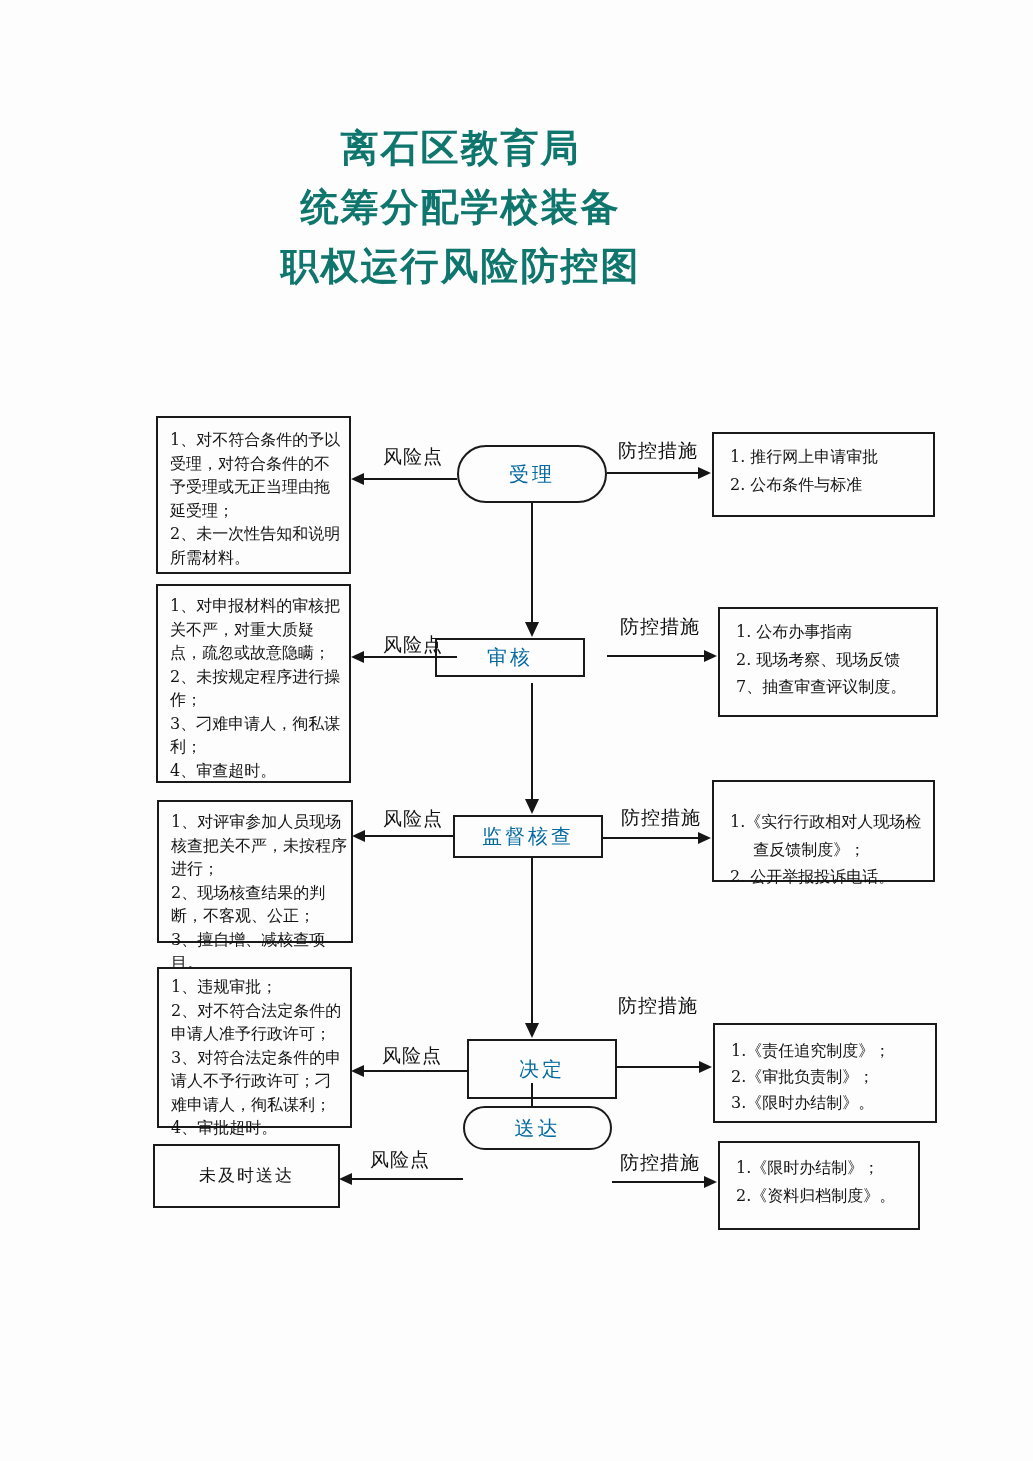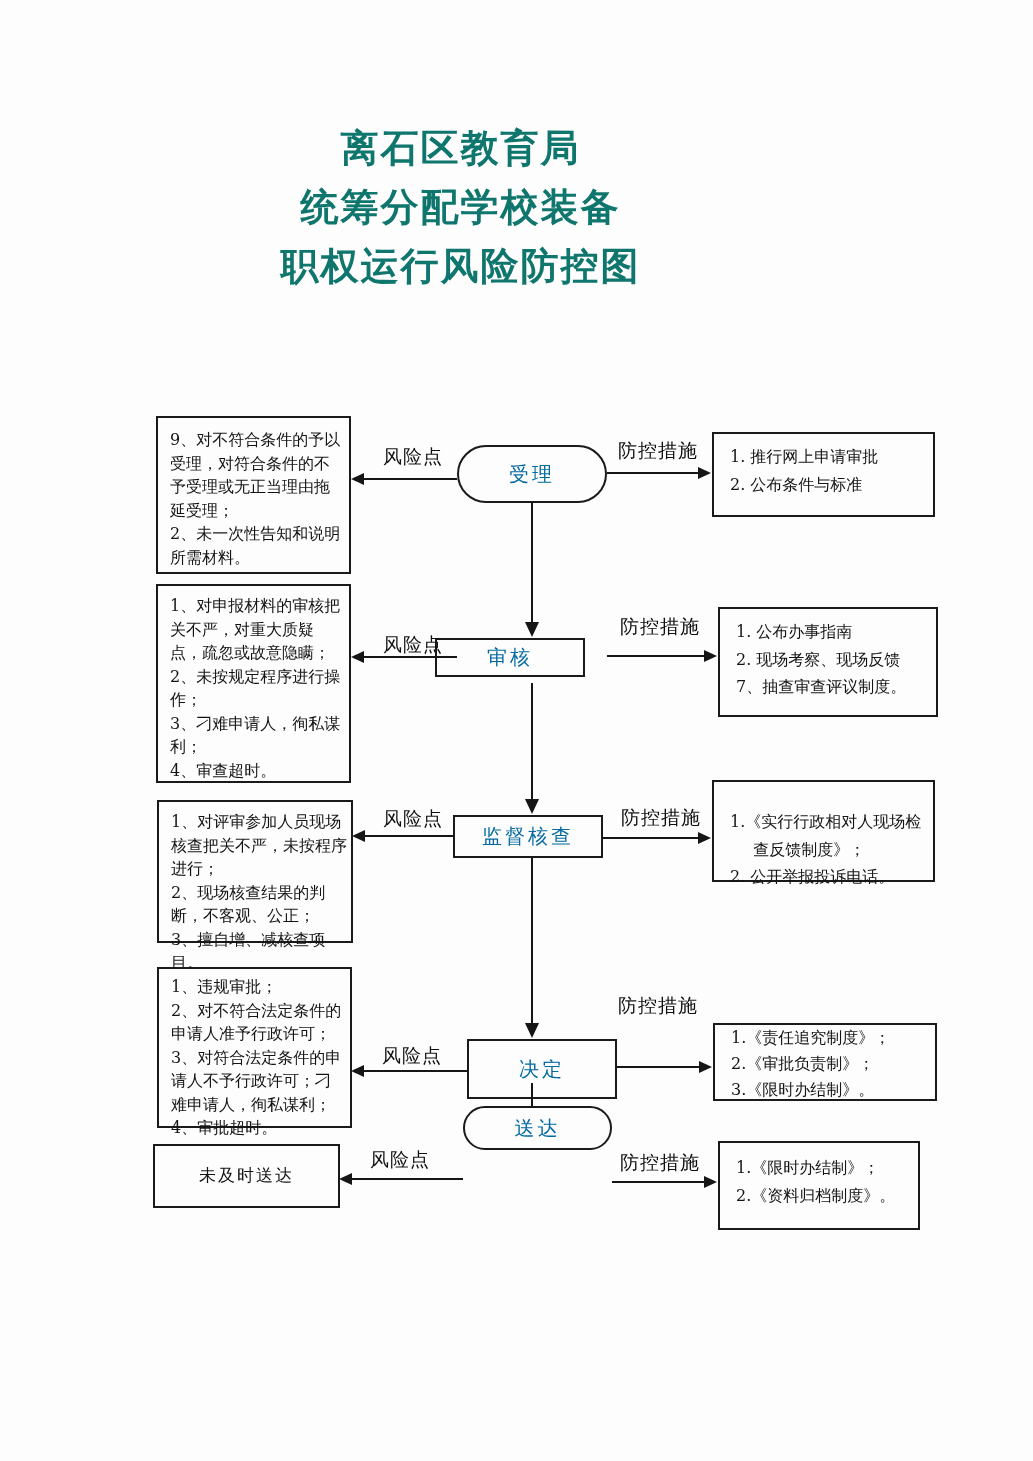--- a/index.html
+++ b/index.html
@@ -39,21 +39,21 @@
 
 <div id="canvas">
 
   <div class="title">
     <div>离石区教育局</div>
     <div>统筹分配学校装备</div>
     <div>职权运行风险防控图</div>
   </div>
 
   <div class="box risk-box" style="left:156px;top:416px;width:195px;height:158px;">
-    <div>9、对不符合条件的予以受理，对符合条件的不予受理或无正当理由拖延受理；</div>
+    <div>1、对不符合条件的予以受理，对符合条件的不予受理或无正当理由拖延受理；</div>
     <div>2、未一次性告知和说明所需材料。</div>
   </div>
   <div class="node stadium" style="left:457px;top:445px;width:150px;height:58px;">
     <span>受理</span>
   </div>
   <div class="box meas-box" style="left:712px;top:432px;width:223px;height:85px;">
     <div class="meas-item">1. 推行网上申请审批</div>
     <div class="meas-item">2. 公布条件与标准</div>
   </div>
   <div class="side-label" style="left:383px;top:444px;">风险点</div>
@@ -111,21 +111,21 @@
 
   <div class="box risk-box" style="left:157px;top:967px;width:195px;height:161px;padding-top:6px;">
     <div>1、违规审批；</div>
     <div>2、对不符合法定条件的申请人准予行政许可；</div>
     <div>3、对符合法定条件的申请人不予行政许可；刁难申请人，徇私谋利；</div>
     <div>4、审批超时。</div>
   </div>
   <div class="node" style="left:467px;top:1039px;width:150px;height:60px;">
     <span>决定</span>
   </div>
-  <div class="box meas-box" style="left:713px;top:1023px;width:224px;height:78px;padding-top:0;line-height:26px;">
+  <div class="box meas-box" style="left:713px;top:1023px;width:224px;height:100px;padding-top:13px;line-height:26px;">
     <div class="meas-item">1.《责任追究制度》；</div>
     <div class="meas-item">2.《审批负责制》；</div>
     <div class="meas-item">3.《限时办结制》。</div>
   </div>
   <div class="side-label" style="left:382px;top:1043px;">风险点</div>
   <div class="side-label" style="left:618px;top:993px;">防控措施</div>
   <div class="hline" style="left:363px;top:1070px;width:104px;"></div>
   <div class="ah ah-left" style="left:351px;top:1065px;"></div>
   <div class="hline" style="left:617px;top:1066px;width:83px;"></div>
   <div class="ah ah-right" style="left:699px;top:1061px;"></div>

